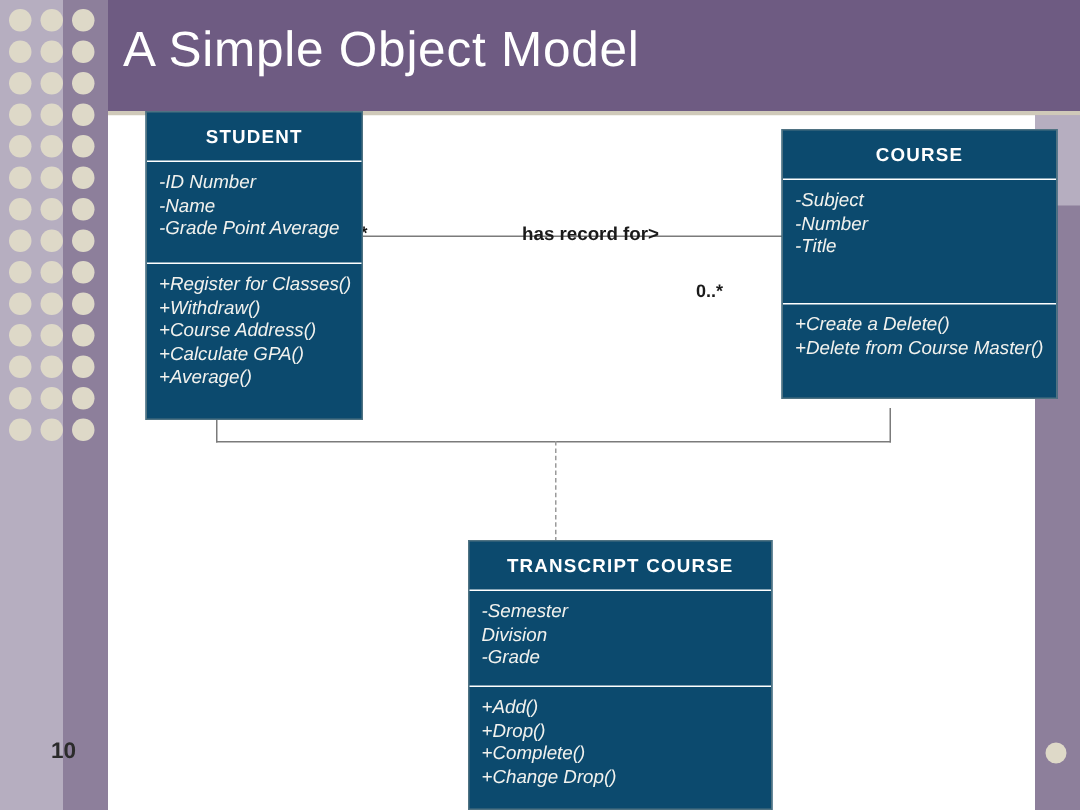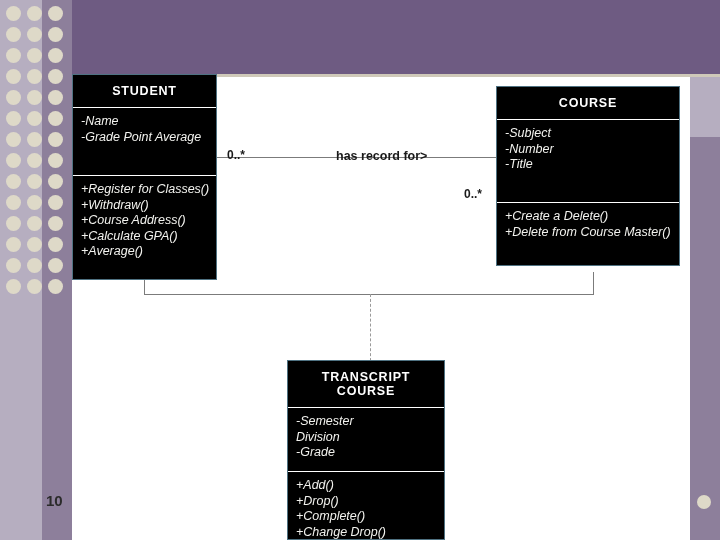--- a/index.html
+++ b/index.html
@@ -115,23 +115,24 @@
     left: 72px;
     top: 77px;
     width: 618px;
     height: 463px;
     background: #ffffff;
   }
 
   
   .uml-box {
     position: absolute;
-    background: #000000;
+    background: #0c4a6e;
     border: 1px solid #4f7282;
     box-sizing: border-box;
+    margin-left: 25px;
   }
   .uml-header {
     text-align: center;
     color: #ffffff;
     font-weight: bold;
     font-size: 12.5px;
     letter-spacing: 0.8px;
     padding: 9px 4px 9px 4px;
     border-bottom: 1px solid #ffffff;
     box-sizing: border-box;
@@ -173,21 +174,21 @@
   .assoc-label {
     position: absolute;
     color: #1a1a1a;
     font-size: 12.5px;
     font-weight: bold;
     white-space: nowrap;
   }
 
   .page-number {
     position: absolute;
-    left: 46px;
+    left: 34px;
     top: 492px;
     color: #2b2b2b;
     font-size: 15px;
     font-weight: bold;
   }
 </style>
 </head>
 <body>
 
 <div id="slide">
@@ -235,42 +236,44 @@
         <div class="dot" style="left: 21px; top: 252px;"></div>
         <div class="dot" style="left: 42px; top: 252px;"></div>
         <div class="dot" style="left: 0px; top: 273px;"></div>
         <div class="dot" style="left: 21px; top: 273px;"></div>
         <div class="dot" style="left: 42px; top: 273px;"></div>
       </div>
   </div>
 
   <div class="title-bar"></div>
   <div class="header-rule"></div>
+  <div class="slide-title">A Simple Object Model</div>
 
   <div class="right-band"></div>
   <div class="right-band-light"></div>
   <div class="right-dot"></div>
 
   <div class="page-number">10</div>
 
   <div class="canvas">
 
     <div class="line hline" style="left:145px; top:80px; width:356px;"></div>
     <div class="line hline" style="left:72px; top:217px; width:450px;"></div>
     <div class="line vline" style="left:72px; top:194px; height:24px;"></div>
     <div class="line vline" style="left:521px; top:195px; height:23px;"></div>
     <div class="dashed-v" style="left:298px; top:217px; height:72px;"></div>
 
     <div class="mult" style="left:155px; top:71px;">0..*</div>
     <div class="mult" style="left:392px; top:110px;">0..*</div>
-    <div class="assoc-label" style="left:228px; top:72px;padding-left:36px;">has record for&gt;</div>
+    <div class="assoc-label" style="left:240px; top:72px;padding-left:36px;">has record for&gt;</div>
 
     <div class="uml-box" style="left:0px; top:-3px; width:145px; height:206px;">
       <div class="uml-header">STUDENT</div>
       <div class="uml-section" style="height:68px;">
+        <div class="uml-line">-ID Number</div>
         <div class="uml-line">-Name</div>
         <div class="uml-line">-Grade Point Average</div>
       </div>
       <div class="uml-section last">
         <div class="uml-line">+Register for Classes()</div>
         <div class="uml-line">+Withdraw()</div>
         <div class="uml-line">+Course Address()</div>
         <div class="uml-line">+Calculate GPA()</div>
         <div class="uml-line">+Average()</div>
       </div>
@@ -282,21 +285,21 @@
         <div class="uml-line">-Subject</div>
         <div class="uml-line">-Number</div>
         <div class="uml-line">-Title</div>
       </div>
       <div class="uml-section last">
         <div class="uml-line">+Create a Delete()</div>
         <div class="uml-line">+Delete from Course Master()</div>
       </div>
     </div>
 
-    <div class="uml-box" style="left:215px; top:283px; width:158px; height:180px;">
+    <div class="uml-box" style="left:215px; top:283px; width:203px; height:180px;">
       <div class="uml-header">TRANSCRIPT COURSE</div>
       <div class="uml-section" style="height:64px;">
         <div class="uml-line">-Semester</div>
         <div class="uml-line"> Division</div>
         <div class="uml-line">-Grade</div>
       </div>
       <div class="uml-section last">
         <div class="uml-line">+Add()</div>
         <div class="uml-line">+Drop()</div>
         <div class="uml-line">+Complete()</div>

